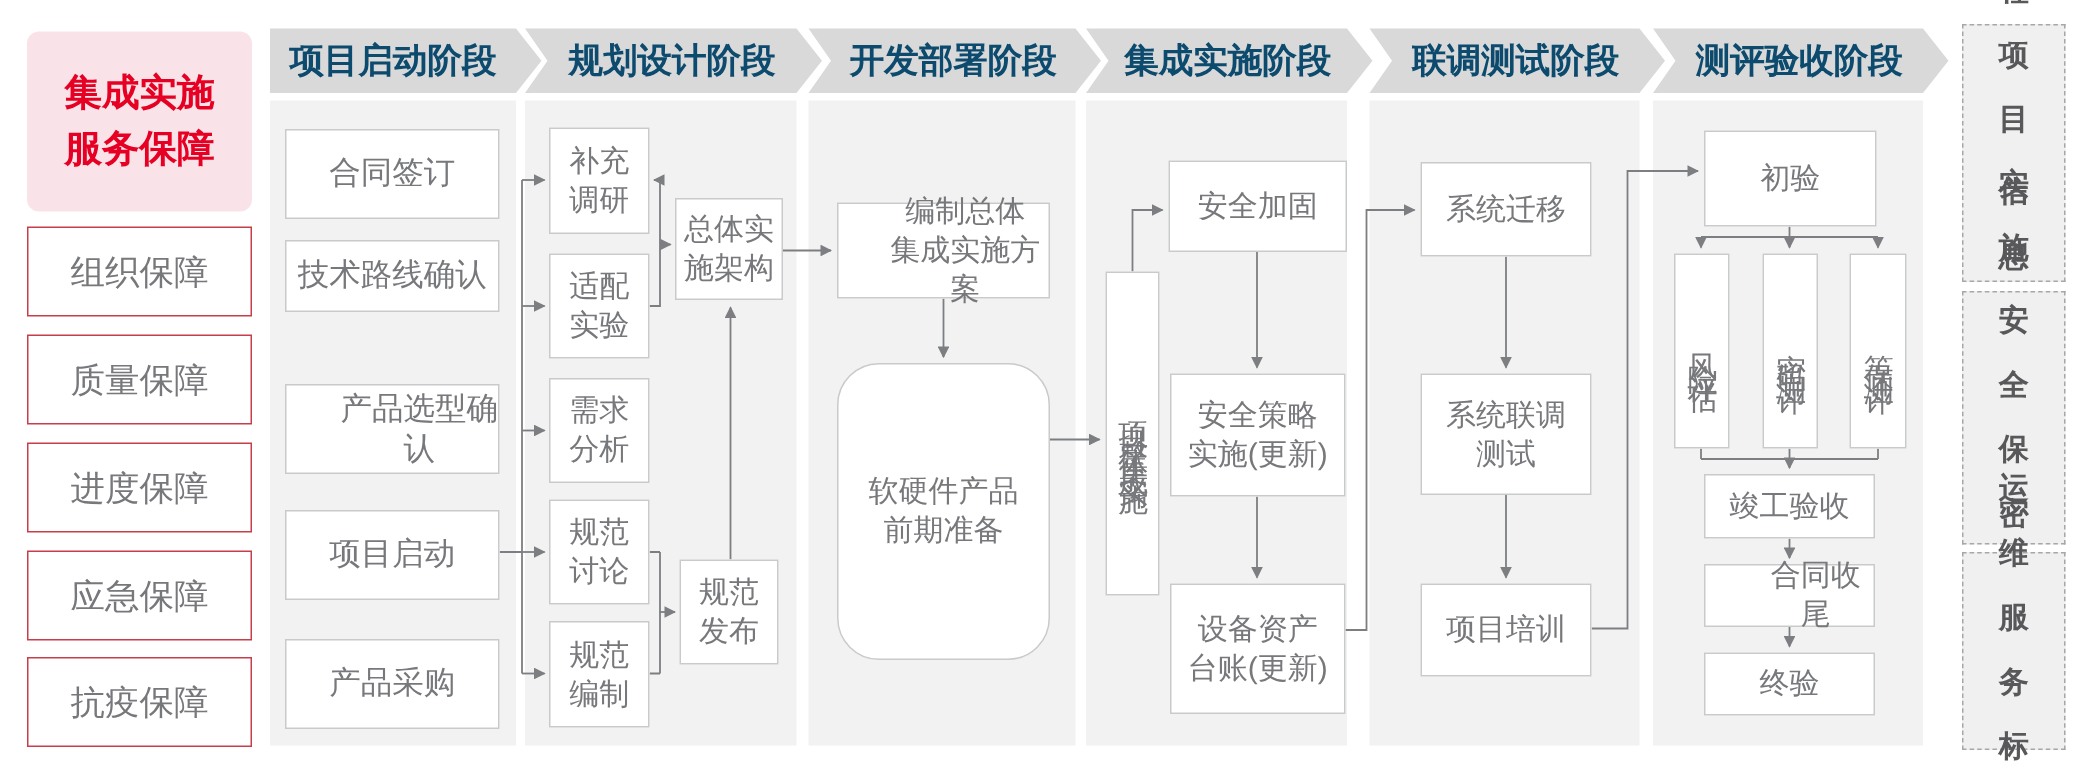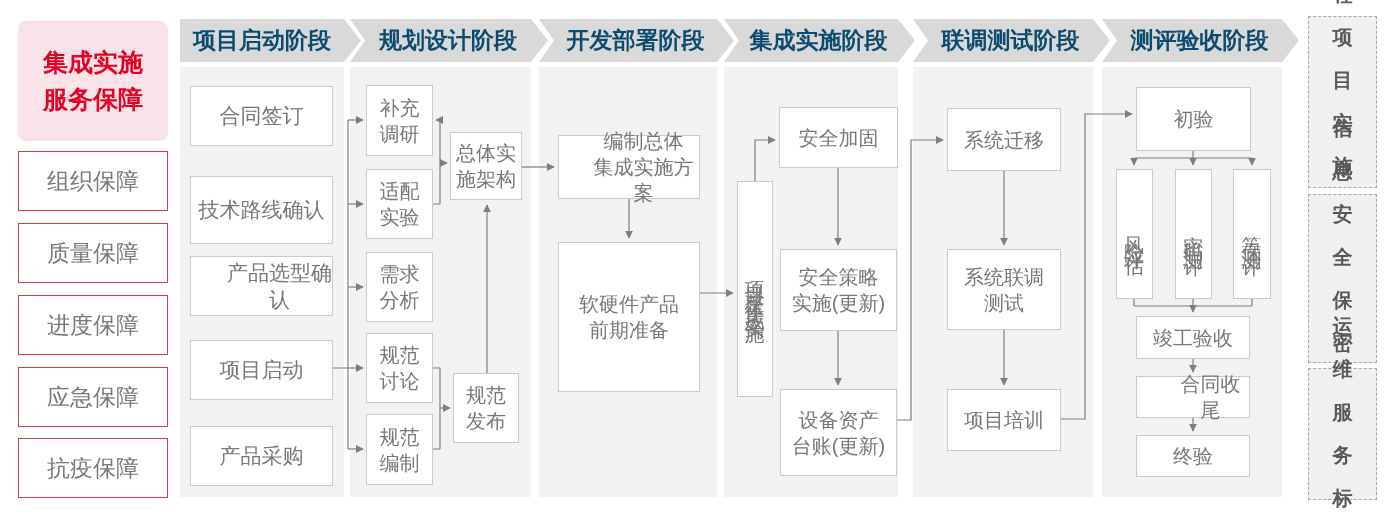--- a/index.html
+++ b/index.html
@@ -104,21 +104,21 @@
 
   <div class="pink">集成实施
 服务保障</div>
   <div class="leftitem" style="top:151px;">组织保障</div>
   <div class="leftitem" style="top:223px;">质量保障</div>
   <div class="leftitem" style="top:295px;">进度保障</div>
   <div class="leftitem" style="top:367px;">应急保障</div>
   <div class="leftitem" style="top:438px;">抗疫保障</div>
 
   <div class="pbox f21" style="left:190px;top:86px;width:143px;height:60px;">合同签订</div>
-  <div class="pbox f21" style="left:190px;top:176px;width:143px;height:68px;">技术路线确认</div>
+  <div class="pbox f21" style="left:190px;top:160px;width:143px;height:48px;">技术路线确认</div>
   <div class="pbox f21" style="left:190px;top:256px;width:143px;height:60px;padding-left:36px;">产品选型确认</div>
   <div class="pbox f21" style="left:190px;top:340px;width:143px;height:60px;">项目启动</div>
   <div class="pbox f21" style="left:190px;top:426px;width:143px;height:60px;">产品采购</div>
 
   <div class="pbox" style="left:366px;top:85px;width:67px;height:71px;">补充
 调研</div>
   <div class="pbox" style="left:366px;top:169px;width:67px;height:70px;text-align:center;">适配
 实验</div>
   <div class="pbox" style="left:366px;top:252px;width:67px;height:70px;">需求
 分析</div>
@@ -126,21 +126,21 @@
 讨论</div>
   <div class="pbox" style="left:366px;top:414px;width:67px;height:71px;">规范
 编制</div>
   <div class="pbox" style="left:450px;top:132px;width:72px;height:68px;">总体实
 施架构</div>
   <div class="pbox" style="left:453px;top:373px;width:66px;height:70px;">规范
 发布</div>
 
   <div class="pbox" style="left:558px;top:135px;width:142px;height:64px;padding-left:29px;">编制总体
 集成实施方案</div>
-  <div class="pbox" style="left:558px;top:242px;width:142px;height:150px;">软硬件产品
+  <div class="pbox" style="left:558px;top:242px;width:142px;height:198px;border-radius:28px;">软硬件产品
 前期准备</div>
 
   <div class="pbox vbox" style="left:737px;top:181px;width:36px;height:216px;">项目整体集成实施</div>
   <div class="pbox" style="left:779px;top:107px;width:119px;height:61px;">安全加固</div>
   <div class="pbox" style="left:780px;top:249px;width:117px;height:82px;">安全策略
 实施(更新)</div>
   <div class="pbox" style="left:780px;top:389px;width:117px;height:87px;">设备资产
 台账(更新)</div>
 
   <div class="pbox" style="left:947px;top:108px;width:114px;height:63px;">系统迁移</div>

